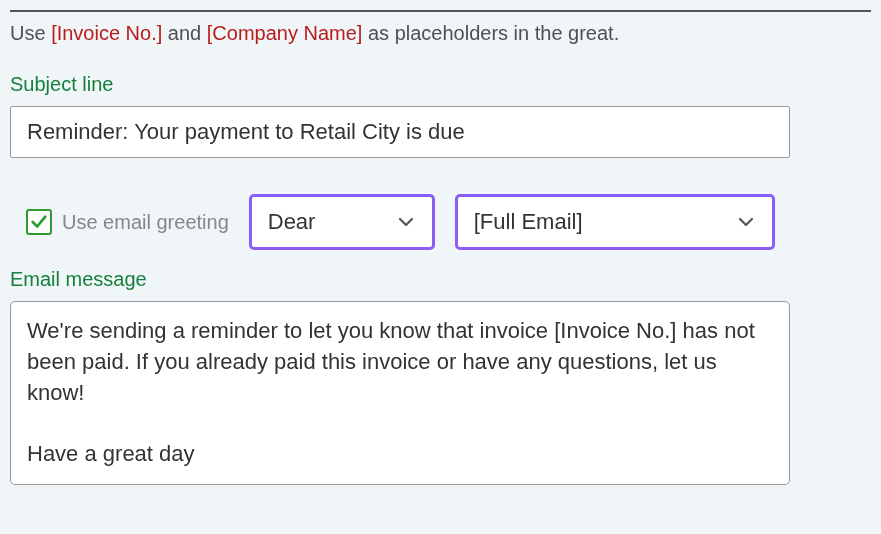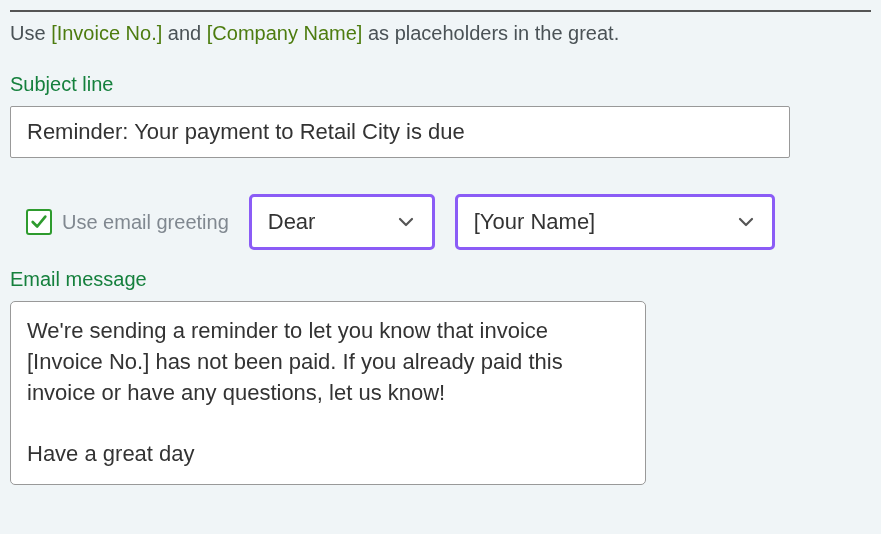--- a/index.html
+++ b/index.html
@@ -18,21 +18,21 @@
       width: 861px;
       position: relative;
       border-top: 2px solid #555;
     }
     .hint-text {
       padding: 10px 0;
       font-size: 20px;
       color: #4a5256;
     }
     .hint-text .placeholder-link {
-      color: #4d7c0f;
+      color: #b91c1c;
     }
     .field-label {
       color: #15803d;
       font-size: 20px;
       margin-top: 18px;
       margin-bottom: 10px;
     }
     .text-input {
       width: 780px;
       padding: 12px 16px;
@@ -90,21 +90,21 @@
       width: 186px;
     }
     .select-name {
       width: 320px;
     }
     .chevron {
       width: 20px;
       height: 20px;
     }
     .message-area {
-      width: 636px;
+      width: 780px;
       min-height: 150px;
       padding: 14px 16px;
       border: 1px solid #999;
       border-radius: 5px;
       background: #fff;
       font-size: 22px;
       color: #333;
       font-family: inherit;
       resize: none;
       line-height: 1.4;
@@ -134,21 +134,21 @@
     </div>
 
     <div class="select-box select-greeting">
       <span>Dear</span>
       <svg class="chevron" viewBox="0 0 20 20">
         <path d="M4 7 L10 13 L16 7" stroke="#555" stroke-width="2.2" fill="none" stroke-linecap="round" stroke-linejoin="round"></path>
       </svg>
     </div>
 
     <div class="select-box select-name">
-      <span>[Your Name]</span>
+      <span>[Full Email]</span>
       <svg class="chevron" viewBox="0 0 20 20">
         <path d="M4 7 L10 13 L16 7" stroke="#555" stroke-width="2.2" fill="none" stroke-linecap="round" stroke-linejoin="round"></path>
       </svg>
     </div>
   </div>
 
   <div class="field-label">Email message</div>
   <div class="message-area">We're sending a reminder to let you know that invoice [Invoice No.] has not been paid. If you already paid this invoice or have any questions, let us know!
 
 Have a great day</div>

